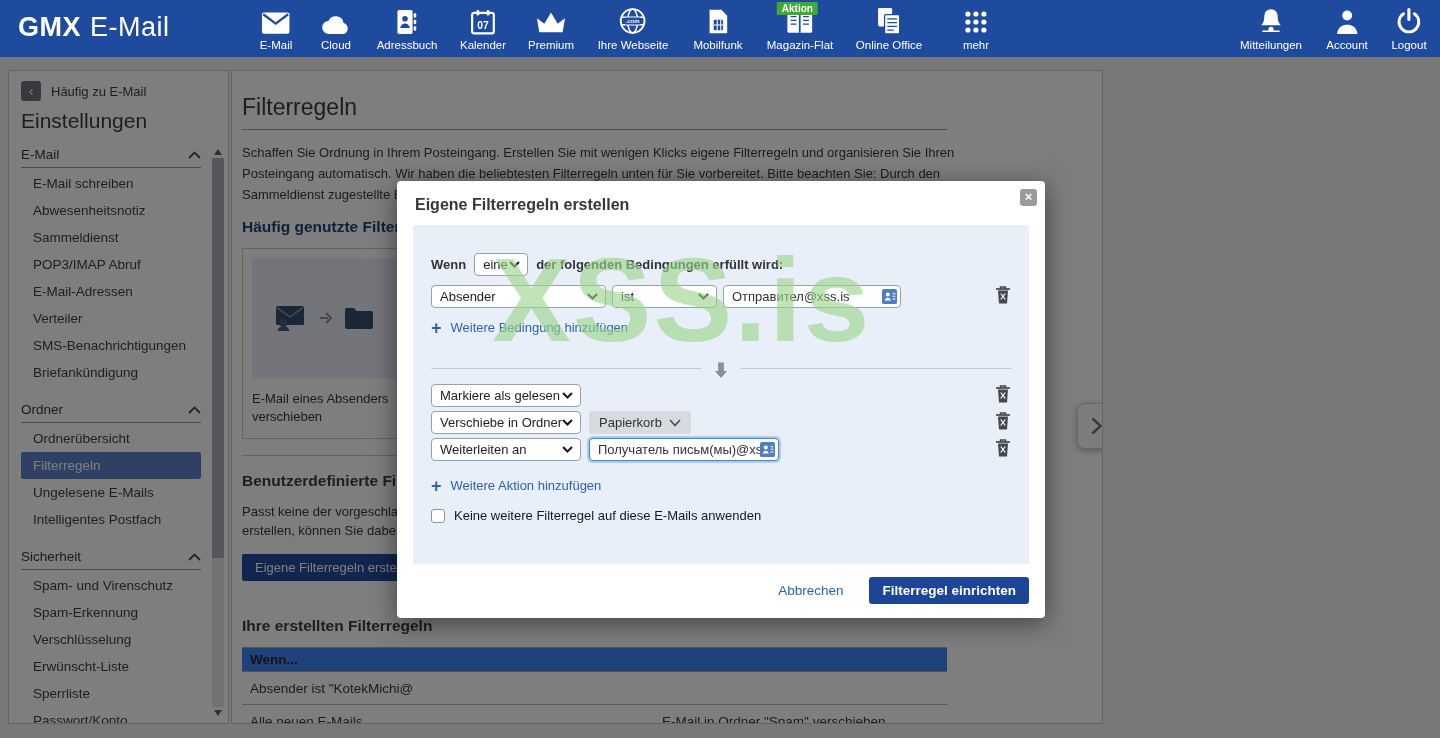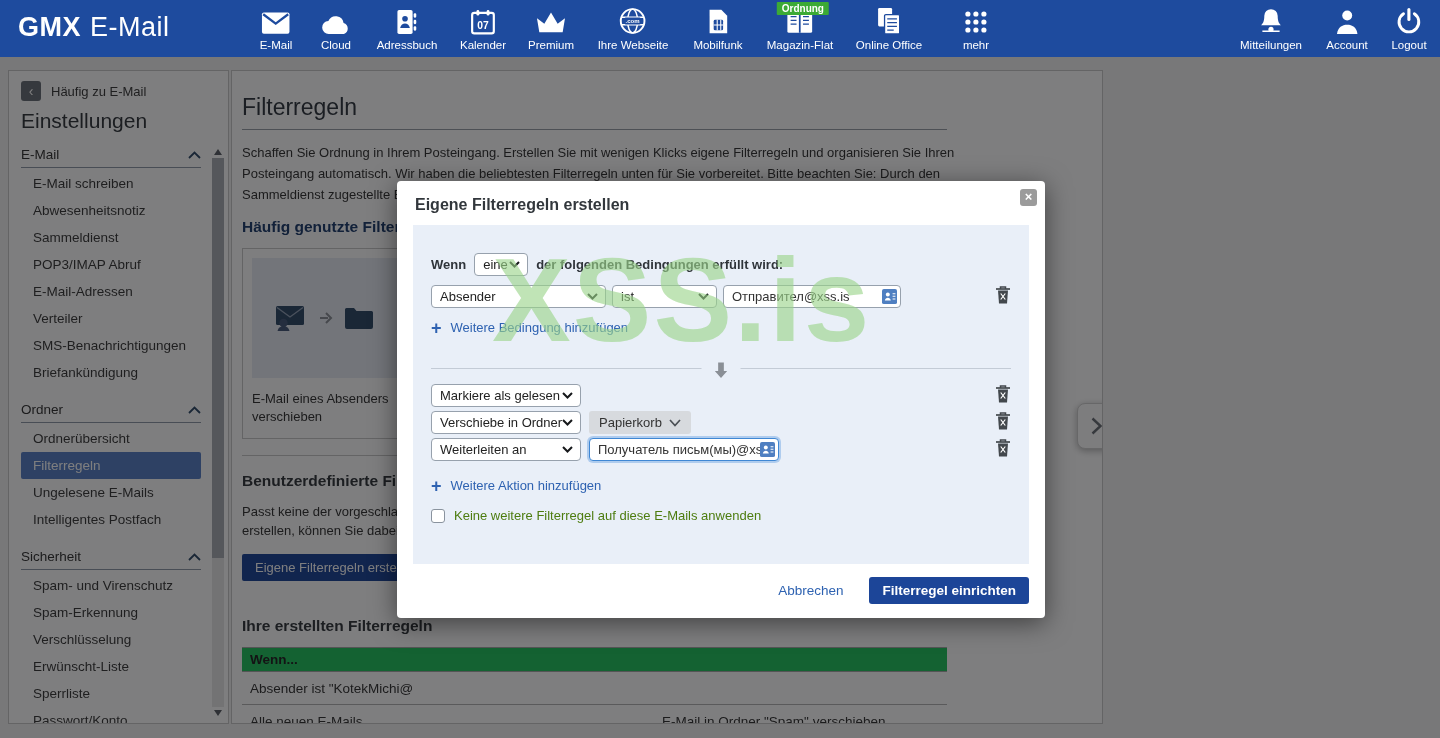--- a/index.html
+++ b/index.html
@@ -47,21 +47,21 @@
   .card{margin-top:12px;width:165px;border:1px solid #c9c9c9;padding:9px 9px 12px;}
   .card-box{height:120px;background:#e9edf4;display:flex;align-items:center;justify-content:center;gap:11px;}
   .card-cap{font-size:13px;color:#333;text-align:left;margin-top:12px;line-height:18px;}
   .c-hr2{border:none;border-top:1px solid #c9c9c9;margin:16px 0 0;width:705px;}
   .custom-h{margin-top:16px;}
   .custom-txt{margin-top:12px;font-size:13px;line-height:19px;color:#333;}
   .custom-txt div{white-space:nowrap;}
   .navy-btn{display:inline-block;margin-top:14px;background:var(--accent,#1c4598);color:#fff;font-size:13px;padding:6px 13px;border-radius:2px;cursor:pointer;white-space:nowrap;}
   .created-h{margin-top:36px;color:#32373c;}
   .ftable{margin-top:12px;width:705px;font-size:13.5px;}
-  .ft-head{background:#22c55e;border-top:1px solid #a8a8a8;border-bottom:1px solid #a8a8a8;height:25px;display:flex;align-items:center;padding-left:8px;font-weight:bold;color:#222;}
+  .ft-head{background:#3b82f6;border-top:1px solid #a8a8a8;border-bottom:1px solid #a8a8a8;height:25px;display:flex;align-items:center;padding-left:8px;font-weight:bold;color:#222;}
   .ft-row{display:flex;align-items:center;height:33px;border-bottom:1px solid #b5b5b5;color:#333;}
   .ft-c1{width:420px;padding-left:8px;white-space:nowrap;overflow:visible;}
   .ft-c2{flex:1;white-space:nowrap;}
   .pager{position:absolute;left:845px;top:332px;width:38px;height:46px;background:#fcfcfc;border:1px solid #d0d0d0;border-radius:8px;box-shadow:0 2px 7px rgba(0,0,0,.3);display:flex;align-items:center;justify-content:center;cursor:pointer;}
   
   .dim{position:absolute;left:0;top:57px;right:0;bottom:0;background:rgba(8,8,10,.52);z-index:40;}
   
   .modal{position:absolute;left:397px;top:181px;width:648px;height:437px;background:#fff;border-radius:4px;z-index:60;box-shadow:0 5px 26px rgba(0,0,0,.5);}
   .m-title{font-size:16px;font-weight:bold;color:#32373c;padding:15px 18px 0;}
   .m-close{position:absolute;top:8px;right:8px;width:17px;height:17px;background:#9b9b9b;border-radius:3px;color:#fff;font-weight:bold;font-size:13px;line-height:15px;text-align:center;cursor:pointer;}
@@ -77,21 +77,21 @@
   .inp.focus{width:190px;border:1px solid #3f87d4;box-shadow:0 0 0 2px rgba(70,140,220,.35);}
   .trash{margin-left:auto;cursor:pointer;flex:none;}
   .add-link{display:flex;align-items:center;gap:9px;color:var(--link,#2e62b1);font-size:13px;margin-top:12px;cursor:pointer;}
   .plus{font-size:18px;font-weight:bold;line-height:14px;}
   .m-divider{position:relative;margin-top:33px;border-top:1px solid #c3cbd6;}
   .m-arrow{position:absolute;left:50%;top:-9px;transform:translateX(-50%);background:var(--panel,#e9eff8);padding:0 10px;line-height:0;}
   .dann-h{font-weight:bold;font-size:13px;color:#2f343a;margin-top:26px;}
   .act-row{display:flex;align-items:center;gap:8px;margin-top:4px;}
   .act-row.first{margin-top:15px;}
   .gray-btn{height:23px;background:#d7dade;border-radius:3px;display:inline-flex;align-items:center;gap:7px;padding:0 10px;font-size:13px;color:#333;cursor:pointer;flex:none;}
-  .chk-row{display:flex;align-items:center;gap:9px;margin-top:15px;font-size:13px;color:#4d7c0f;}
+  .chk-row{display:flex;align-items:center;gap:9px;margin-top:15px;font-size:13px;color:#0f172a;}
   .chk{width:14px;height:14px;background:#fff;border:1px solid #8a939e;border-radius:3px;cursor:pointer;flex:none;}
   .m-footer{position:absolute;right:16px;bottom:14px;display:flex;align-items:center;gap:26px;}
   .cancel{color:var(--link,#2e62b1);font-size:13.5px;cursor:pointer;}
   .submit{background:var(--accent,#1c4598);color:#fff;font-size:13.5px;font-weight:bold;padding:6px 13px;border-radius:3px;cursor:pointer;}
   .watermark{position:absolute;left:95px;top:60px;font-size:118px;font-weight:bold;color:var(--wm,#9bd58a);opacity:.62;z-index:5;pointer-events:none;letter-spacing:2px;line-height:1;white-space:nowrap;}
 </style>
 </head>
 <body>
 
 <div class="topnav">
@@ -148,21 +148,21 @@
             <rect x="5" y="10" width="8" height="9" rx="1.2" fill="#1e4b9e"></rect>
             <path d="M8 10v9M11 10v9M5 14.5h8" stroke="#fff" stroke-width=".9"></path>
           </svg>
         </span><span class="lbl">Mobilfunk</span></div>
       <div class="nav-item" style="left: 800px;"><span class="ico">
           <svg width="28" height="26" viewBox="0 0 26 24">
             <rect x="1.5" y="2" width="23" height="20" rx="1.5" fill="#fff"></rect>
             <path d="M13 2v20" stroke="#1e4b9e" stroke-width="1.6"></path>
             <path d="M4.5 7h5.5M4.5 10.5h5.5M4.5 14h5.5M16 7h5.5M16 10.5h5.5M16 14h5.5" stroke="#1e4b9e" stroke-width="1.3"></path>
           </svg>
-          <span class="nav-badge">Ordnung</span>
+          <span class="nav-badge">Aktion</span>
         </span><span class="lbl">Magazin-Flat</span></div>
       <div class="nav-item" style="left: 889px;"><span class="ico">
           <svg width="26" height="28" viewBox="0 0 24 26">
             <rect x="2" y="1" width="13" height="17" rx="1.2" fill="#fff"></rect>
             <rect x="8" y="7" width="14" height="18" rx="1.2" fill="#fff" stroke="#1e4b9e" stroke-width="1.2"></rect>
             <path d="M10.5 11h9M10.5 14.5h9M10.5 18h9M10.5 21.5h6" stroke="#1e4b9e" stroke-width="1.2"></path>
           </svg>
         </span><span class="lbl">Online Office</span></div>
       <div class="nav-item" style="left: 976px;"><span class="ico">
           <svg width="26" height="26" viewBox="0 0 26 26">

